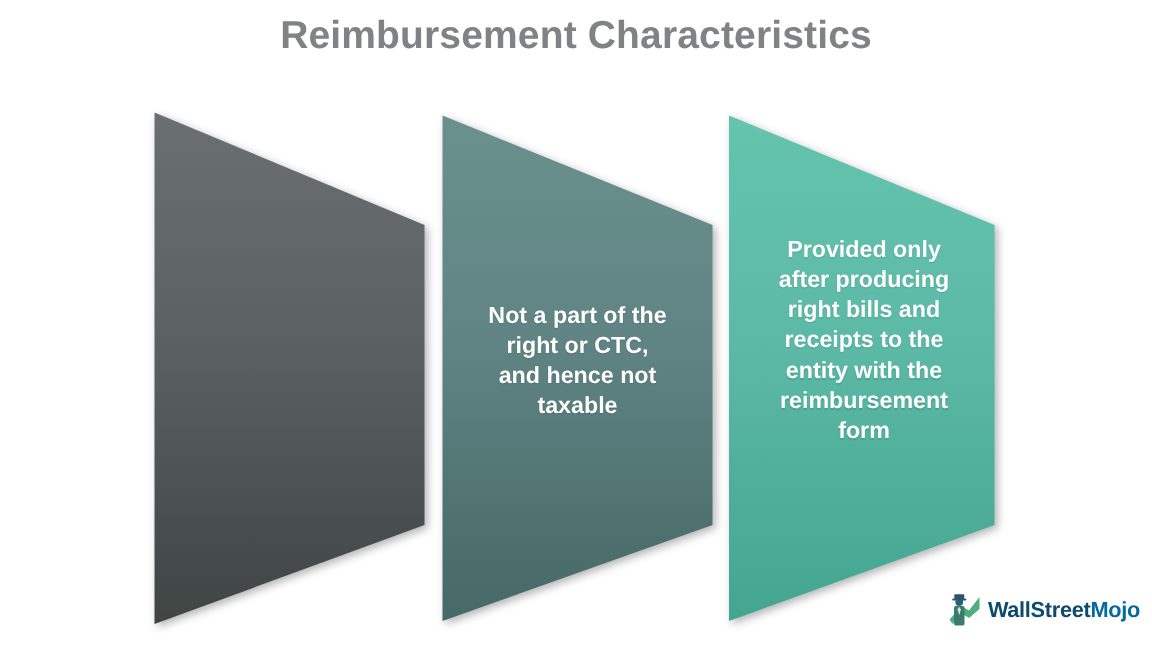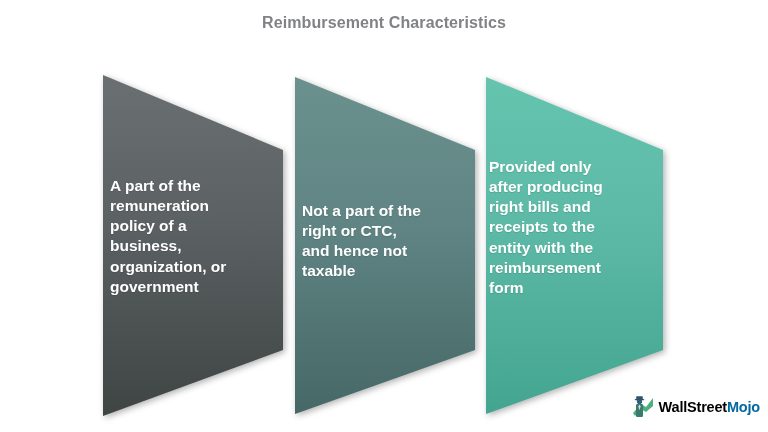--- a/index.html
+++ b/index.html
@@ -23,21 +23,21 @@
     background: #ffffff;
   }
 
   
   #page-title {
     position: absolute;
     top: 10px;
     left: 0;
     width: 768px;
     text-align: center;
-    font-size: 16px;
+    font-size: 26px;
     font-weight: bold;
     color: #808285;
     letter-spacing: 0.1px;
     line-height: 26px;
   }
 
   
   #panels {
     position: absolute;
     top: 0;
@@ -60,20 +60,21 @@
   .panel-shape svg {
     display: block;
     width: 100%;
     height: 100%;
   }
 
   .panel-text {
     position: absolute;
     color: #ffffff;
     font-weight: bold;
+    text-align: center;
     line-height: 1.30;
     white-space: pre-line;
     text-shadow: 0 1px 1px rgba(0,0,0,0.12);
   }
 
   
   #panel-1 { left: 100px; width: 186px; }
   #panel-1 .panel-text {
     left: 10px;
     width: 166px;
@@ -113,21 +114,21 @@
     width: 26px;
     height: 28px;
     flex: 0 0 auto;
   }
   #logo-wordmark {
     font-size: 14.5px;
     font-weight: bold;
     letter-spacing: -0.2px;
     white-space: nowrap;
   }
-  .wm-dark  { color: #000000; }
+  .wm-dark  { color: #0c4a6e; }
   .wm-teal  { color: #0369a1; }
 </style>
 </head>
 <body>
 
 <div id="slide">
 
   <div id="page-title">Reimbursement Characteristics</div>
 
   <div id="panels">
@@ -138,26 +139,20 @@
           <defs>
             <linearGradient id="grad1" x1="0" y1="0" x2="0" y2="1">
               <stop offset="0%" stop-color="#6a7072"></stop>
               <stop offset="45%" stop-color="#5b6062"></stop>
               <stop offset="100%" stop-color="#3e4543"></stop>
             </linearGradient>
           </defs>
           <polygon points="3,75 183,150 183,350 3,416" fill="url(#grad1)"></polygon>
         </svg>
       </div>
-      <div class="panel-text">A part of the
-remuneration
-policy of a
-business,
-organization, or
-government</div>
     </div>
 
     <div class="panel" id="panel-2">
       <div class="panel-shape">
         <svg viewBox="0 0 186 432" preserveAspectRatio="none" aria-hidden="true">
           <defs>
             <linearGradient id="grad2" x1="0" y1="0" x2="0" y2="1">
               <stop offset="0%" stop-color="#6b918f"></stop>
               <stop offset="45%" stop-color="#5f8483"></stop>
               <stop offset="100%" stop-color="#466866"></stop>

